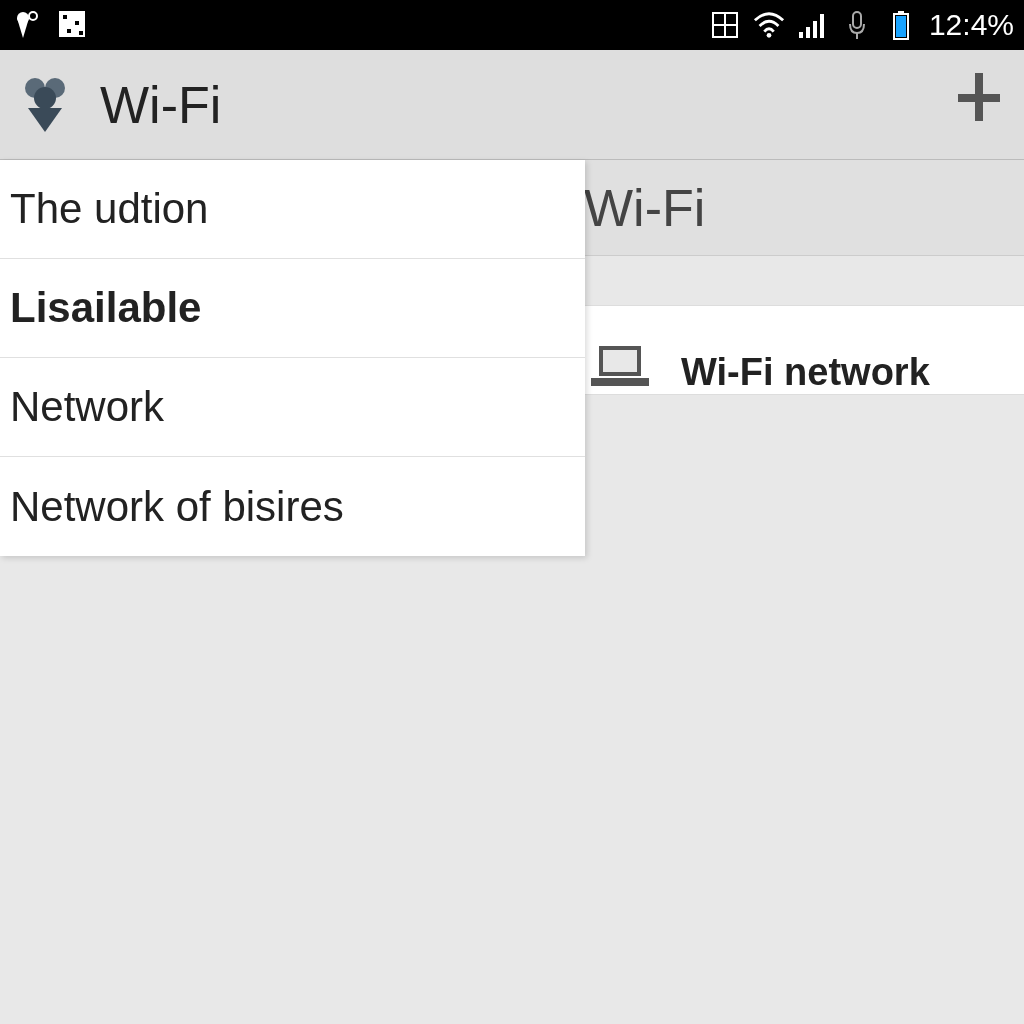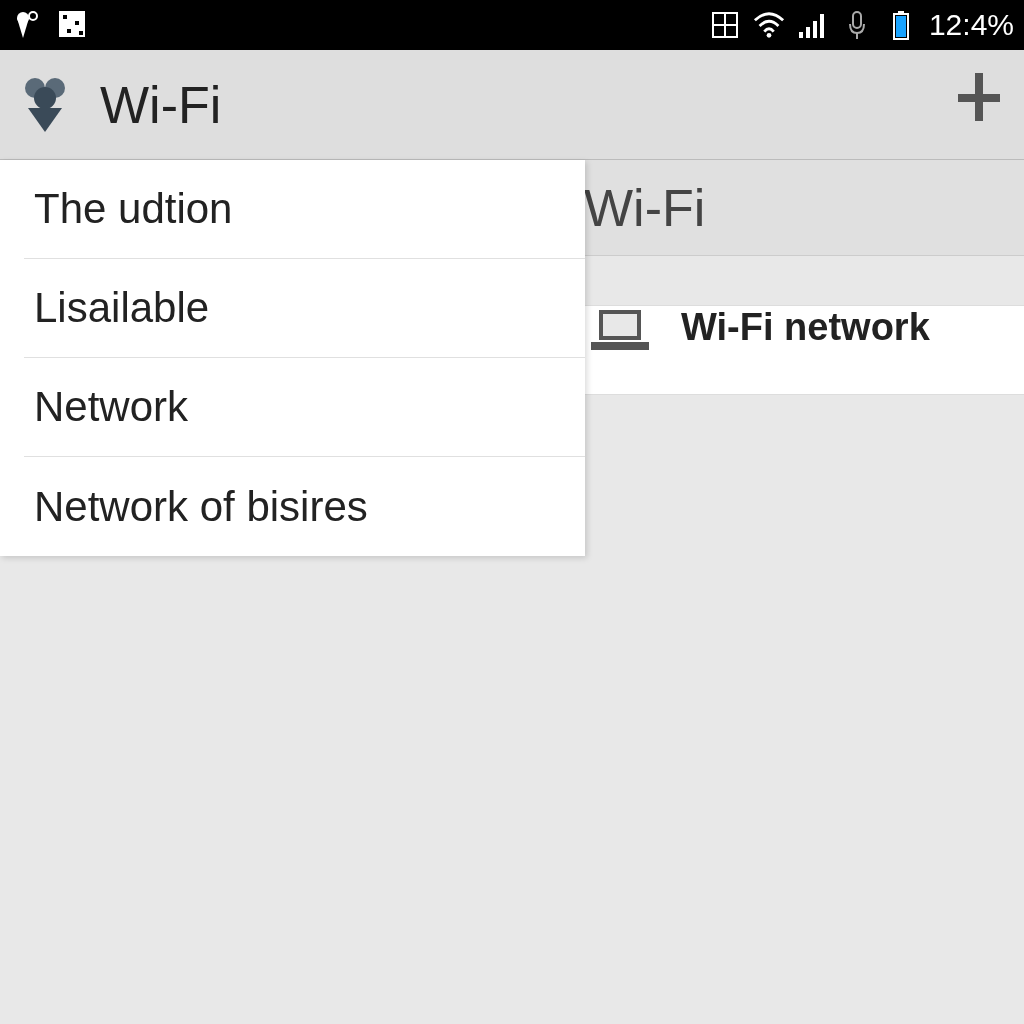--- a/index.html
+++ b/index.html
@@ -96,21 +96,21 @@
       border-bottom: 1px solid #ccc;
     }
     .network-row {
       position: absolute;
       top: 145px;
       left: 584px;
       right: 0;
       height: 90px;
       background: #fff;
       display: flex;
-      align-items: flex-start;
+      align-items: flex-end;
       gap: 30px;
       padding-left: 5px;
       border-top: 1px solid #ddd;
       border-bottom: 1px solid #ddd;
     }
     .network-label {
       font-size: 38px;
       font-weight: 700;
       color: #222;
     }
@@ -125,24 +125,23 @@
     .menu-item {
       height: 99px;
       display: flex;
       align-items: center;
       padding-left: 10px;
       font-size: 42px;
       color: #222;
       border-bottom: 1px solid #e0e0e0;
       background: #fff;
       cursor: pointer;
-      margin-left: 24px;
     }
     .menu-item.bold {
-      font-weight: 400;
+      font-weight: 700;
     }
     .menu-item:last-child {
       border-bottom: none;
     }
     .battery-text {
       font-size: 30px;
       font-weight: 500;
     }
   </style>
 </head>

